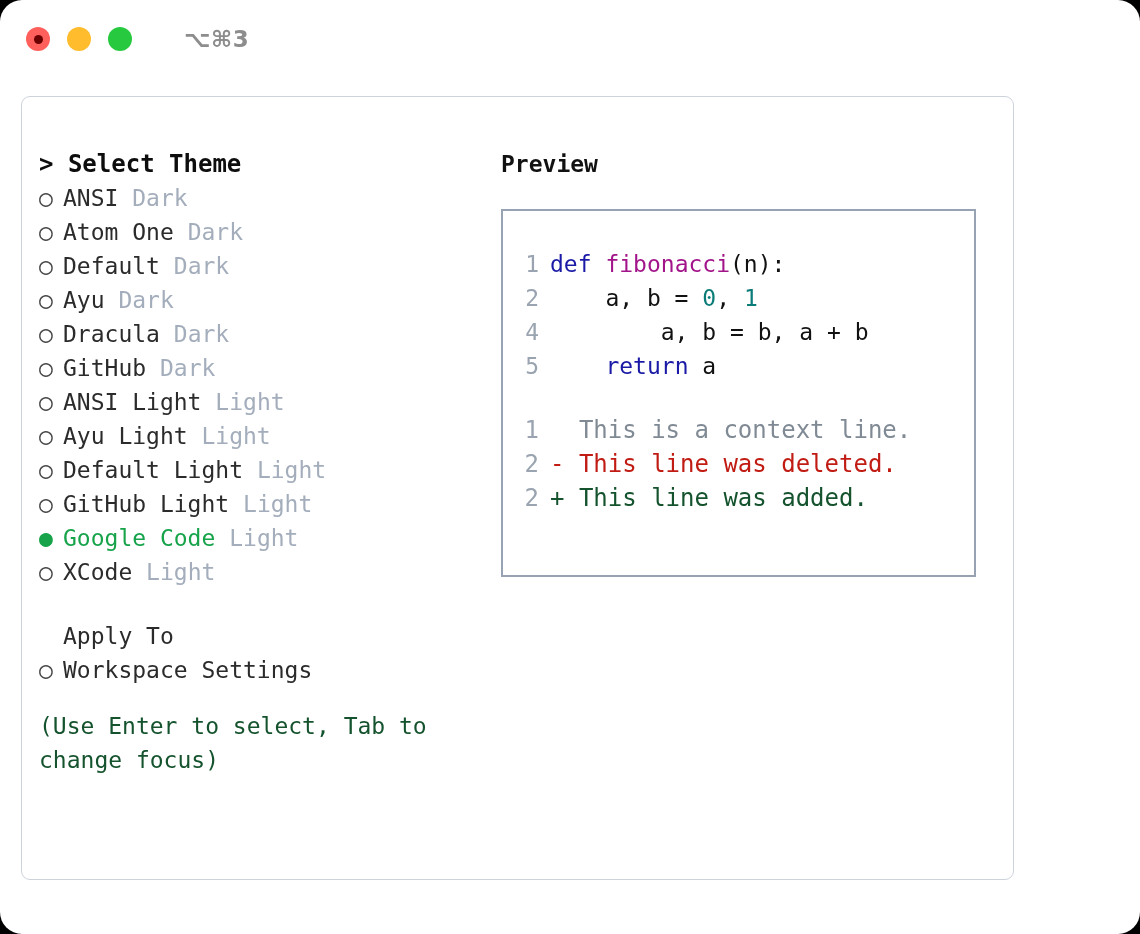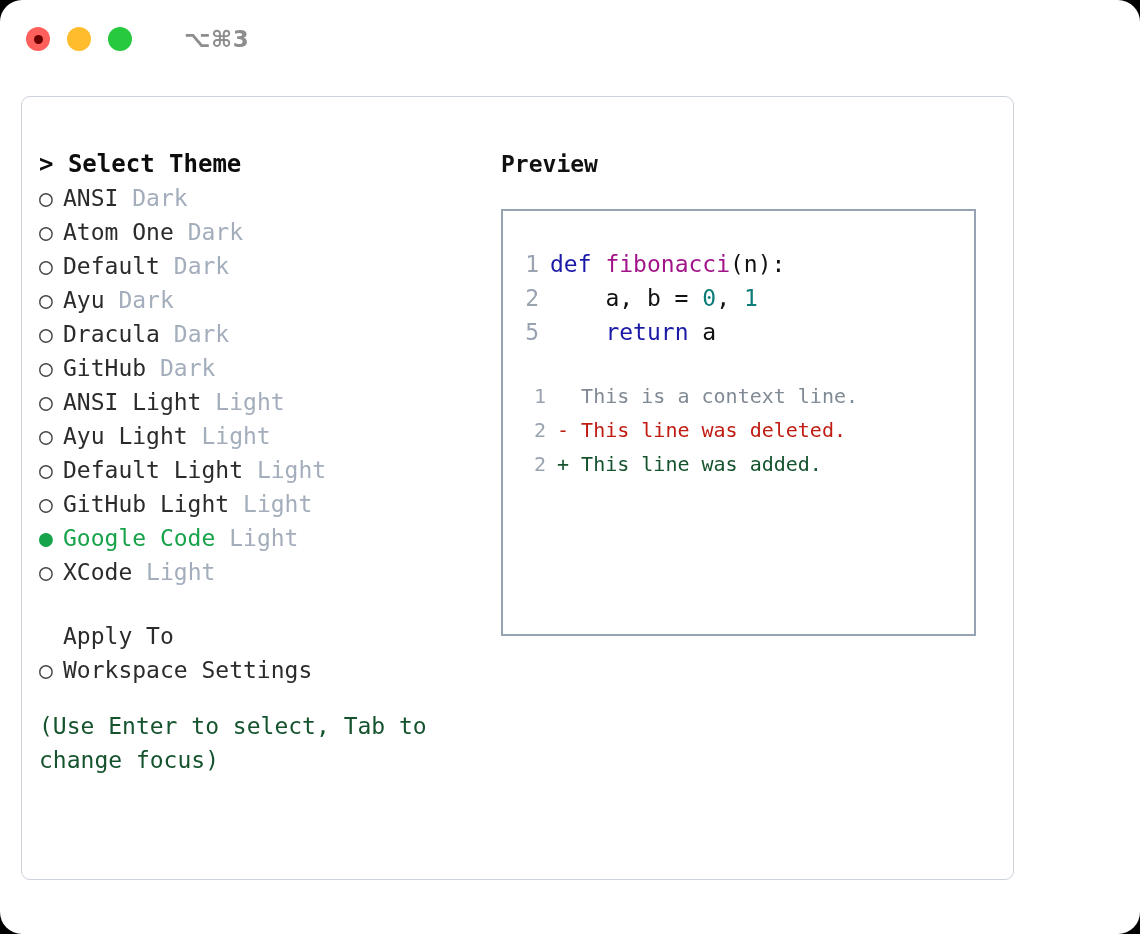--- a/index.html
+++ b/index.html
@@ -154,21 +154,21 @@
   .preview-title {
     font-size: 23px;
     font-weight: bold;
     color: #111111;
     line-height: 34px;
     white-space: pre;
   }
   .preview-box {
     margin-top: 28px;
     width: 475px;
-    height: 427px;
+    height: 368px;
     border: 2px solid #97a3b2;
     box-sizing: border-box;
     background: #ffffff;
     padding: 36px 0 0 0;
   }
 
   .code-line {
     font-size: 23px;
     line-height: 34px;
     white-space: pre;
@@ -181,21 +181,21 @@
     color: #9aa4b0;
     margin-right: 11px;
   }
   .tok-kw   { color: #1a1aa6; }
   .tok-fn   { color: #a2158a; }
   .tok-num  { color: #0b7c77; }
   .tok-plain{ color: #111111; }
   .tok-punc { color: #111111; }
 
   .diff-gap { height: 30px; }
-  .diff-line { font-size: 20px; line-height: 34px; white-space: pre; display: block; padding-left: 7px; }
+  .diff-line { font-size: 24px; line-height: 34px; white-space: pre; display: block; }
   .diff-ctx { color: #808a94; }
   .diff-del { color: #c01c13; }
   .diff-add { color: #14532d; }
 </style>
 </head>
 <body>
 
 <div class="window">
 
   <div class="titlebar">
@@ -235,20 +235,21 @@
 
         <div class="hint">(Use Enter to select, Tab to change focus)</div>
       </div>
 
       <div class="right-col">
         <div class="preview-title">Preview</div>
         <div class="preview-box">
           <div id="code-block">
               <div class="code-line"><span class="ln">1</span><span class="tok-kw">def </span><span class="tok-fn">fibonacci</span><span class="tok-punc">(n):</span></div>
               <div class="code-line"><span class="ln">2</span><span class="tok-plain">    a, b = </span><span class="tok-num">0</span><span class="tok-plain">, </span><span class="tok-num">1</span></div>
+              <div class="code-line"><span class="ln">4</span><span class="tok-plain">        a, b = b, a + b</span></div>
               <div class="code-line"><span class="ln">5</span><span class="tok-plain">    </span><span class="tok-kw">return</span><span class="tok-plain"> a</span></div>
             </div>
           <div class="diff-gap"></div>
           <div id="diff-block">
               <div class="diff-line"><span class="ln">1</span><span class="diff-ctx"><span> </span> <span>This is a context line.</span></span></div>
               <div class="diff-line"><span class="ln">2</span><span class="diff-del"><span>-</span> <span>This line was deleted.</span></span></div>
               <div class="diff-line"><span class="ln">2</span><span class="diff-add"><span>+</span> <span>This line was added.</span></span></div>
             </div>
         </div>
       </div>

